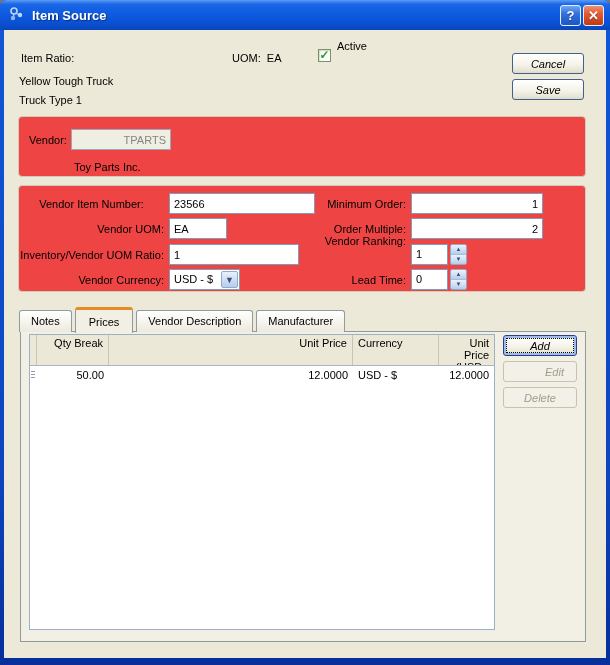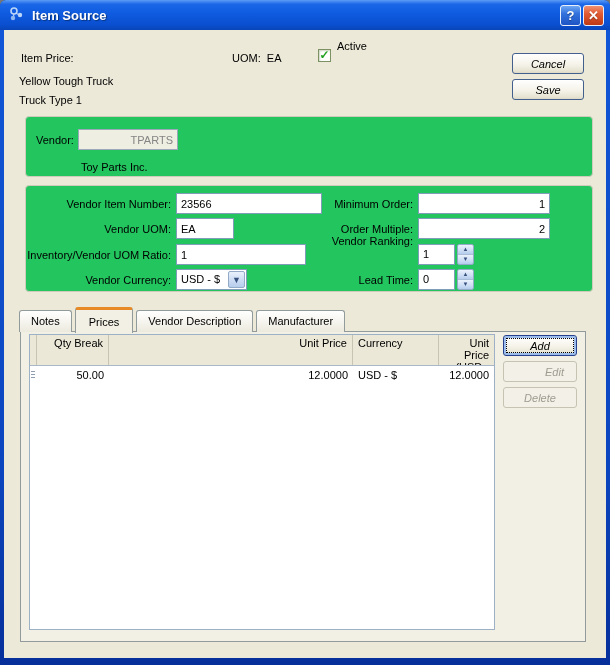--- a/index.html
+++ b/index.html
@@ -59,21 +59,21 @@
     border-color:#27408e;
     box-shadow:0 0 0 2px #9cbdeb inset;
     outline:1px dotted #000; outline-offset:-4px;
   }
   .xpbtn.disabled {
     background:#f2f0e7; border-color:#c6c3b3; color:#9e9b90; box-shadow:none;
   }
 
   
   .groupbox {
-    position:absolute; border:1px solid #cfccbb; border-radius:4px; background:#22c55e;margin-left:7px;
+    position:absolute; border:1px solid #cfccbb; border-radius:4px; background:#ef4444;
   }
 
   
   .checkbox {
     position:absolute; width:13px; height:13px; background:#fff;
     border:1px solid #7c9262; box-shadow:inset 1px 1px 2px #cdd4c2;
     display:flex; align-items:center; justify-content:center;
     color:#21a121; font-size:12px; font-weight:bold; line-height:11px;
   }
 
@@ -155,21 +155,21 @@
     <div class="tb-btn tb-help">
       <span>?</span>
     </div>
     <div class="tb-btn tb-close">
       <span>✕</span>
     </div>
   </div>
 
   <div class="client">
 
-    <div class="static" style="left:17px; top:20px;">Item Price:</div>
+    <div class="static" style="left:17px; top:20px;">Item Ratio:</div>
     <div class="static" style="left:228px; top:20px;"><span>UOM:</span>&nbsp;&nbsp;<span>EA</span></div>
 
     <div class="checkbox" style="left:314px; top:19px;">
       <span>✓</span>
     </div>
     <div class="static" style="left:333px; top:8px;">Active</div>
 
     <div class="static" style="left:15px; top:43px;">Yellow Tough Truck</div>
     <div class="static" style="left:15px; top:62px;">Truck Type 1</div>
 
@@ -177,21 +177,21 @@
     <div class="xpbtn" style="left:508px; top:49px; width:72px;">Save</div>
 
     <div class="groupbox" style="left:14px; top:86px; width:568px; height:61px;">
       <div class="static" style="left:10px; top:15px;">Vendor:</div>
       <input class="txt disabled right" style="left: 52px; top: 12px; width: 100px;" disabled="" value="TPARTS">
       <div class="static" style="left:55px; top:42px;">Toy Parts Inc.</div>
     </div>
 
     <div class="groupbox" style="left:14px; top:155px; width:568px; height:107px;">
 
-      <div class="static" style="left:0; top:10px; width:145px; text-align:right;">Vendor Item Number:</div>
+      <div class="static" style="left:0; top:10px; width:145px; text-align:center;">Vendor Item Number:</div>
       <input class="txt" style="left: 150px; top: 7px; width: 146px;" value="23566">
       <div class="static" style="left:200px; top:10px; width:187px; text-align:right;">Minimum Order:</div>
       <input class="txt right" style="left: 392px; top: 7px; width: 132px;" value="1">
 
       <div class="static" style="left:0; top:35px; width:145px; text-align:right;">Vendor UOM:</div>
       <input class="txt" style="left: 150px; top: 32px; width: 58px;" value="EA">
       <div class="static" style="left:200px; top:35px; width:187px; text-align:right;">Order Multiple:</div>
       <input class="txt right" style="left: 392px; top: 32px; width: 132px;" value="2">
 
       <div class="static" style="left:0; top:61px; width:145px; text-align:right;">Inventory/Vendor UOM Ratio:</div>

